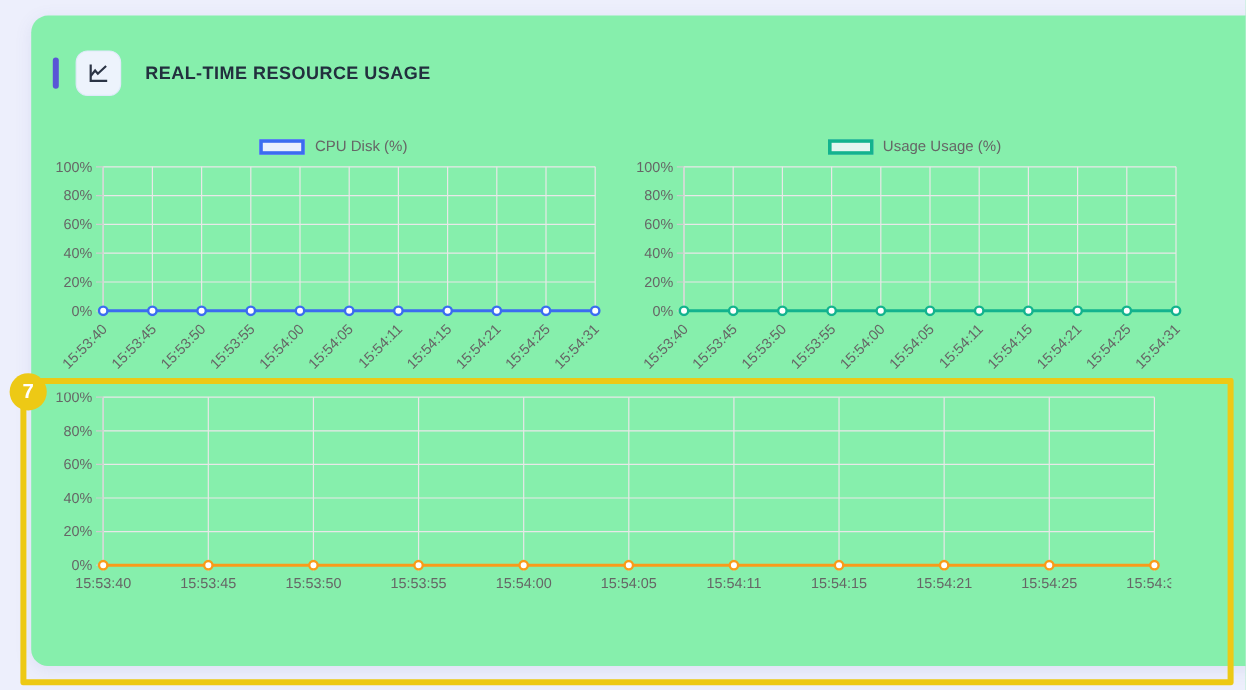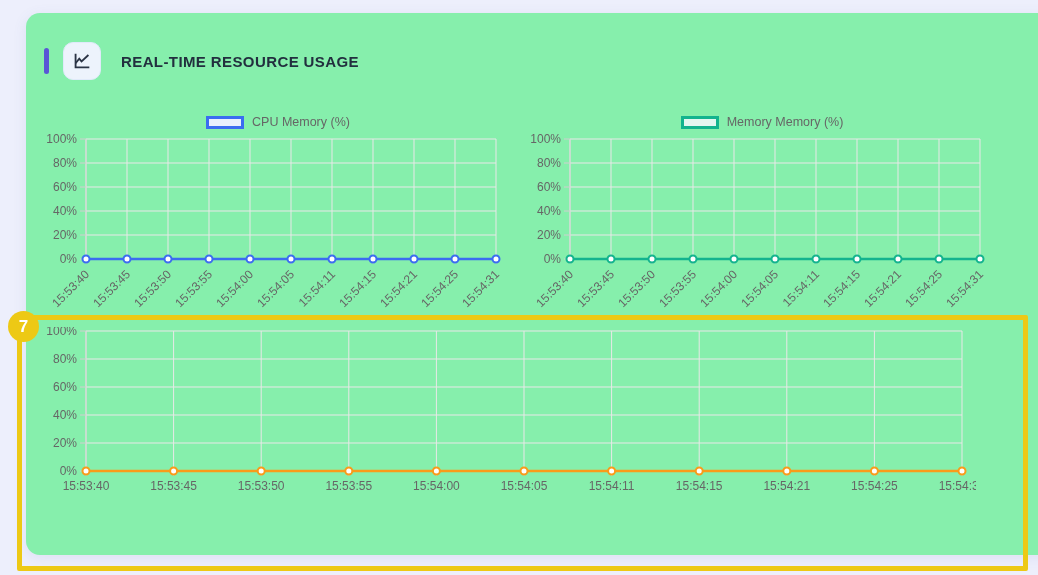--- a/index.html
+++ b/index.html
@@ -49,21 +49,21 @@
           <path d="M5 4 L5 19 L20 19" stroke="#2b3445" stroke-width="2"></path>
           <path d="M5 14.5 L9 9.5 L11.5 12.5 L19 5.5" stroke="#2b3445" stroke-width="2"></path>
         </svg>
       </span>
       <h1 class="page-title">REAL-TIME RESOURCE USAGE</h1>
     </div>
 
     <div class="chart-box" style="left:20px; top:92px; width:464px; height:210px;">
       <div class="legend">
         <span class="swatch" style="border-color: rgb(59, 108, 240); background: rgb(233, 239, 253);"></span>
-        <span class="legend-label">CPU Memory (%)</span>
+        <span class="legend-label">CPU Disk (%)</span>
       </div>
       <svg class="plot" width="464" height="184">
           <line x1="40" y1="6" x2="40" y2="126" stroke="#e8e8e8" stroke-width="1"></line>
           <line x1="81" y1="6" x2="81" y2="126" stroke="#e8e8e8" stroke-width="1"></line>
           <line x1="122" y1="6" x2="122" y2="126" stroke="#e8e8e8" stroke-width="1"></line>
           <line x1="163" y1="6" x2="163" y2="126" stroke="#e8e8e8" stroke-width="1"></line>
           <line x1="204" y1="6" x2="204" y2="126" stroke="#e8e8e8" stroke-width="1"></line>
           <line x1="245" y1="6" x2="245" y2="126" stroke="#e8e8e8" stroke-width="1"></line>
           <line x1="286" y1="6" x2="286" y2="126" stroke="#e8e8e8" stroke-width="1"></line>
           <line x1="327" y1="6" x2="327" y2="126" stroke="#e8e8e8" stroke-width="1"></line>
@@ -123,21 +123,21 @@
           <circle cx="327" cy="126" r="3.5" fill="#ffffff" stroke="#3b6cf0" stroke-width="2"></circle>
           <circle cx="368" cy="126" r="3.5" fill="#ffffff" stroke="#3b6cf0" stroke-width="2"></circle>
           <circle cx="409" cy="126" r="3.5" fill="#ffffff" stroke="#3b6cf0" stroke-width="2"></circle>
           <circle cx="450" cy="126" r="3.5" fill="#ffffff" stroke="#3b6cf0" stroke-width="2"></circle>
         </svg>
     </div>
 
     <div class="chart-box" style="left:504px; top:92px; width:464px; height:210px;">
       <div class="legend">
         <span class="swatch" style="border-color: rgb(19, 179, 142); background: rgb(228, 246, 240);"></span>
-        <span class="legend-label">Memory Memory (%)</span>
+        <span class="legend-label">Usage Usage (%)</span>
       </div>
       <svg class="plot" width="464" height="184">
           <line x1="40" y1="6" x2="40" y2="126" stroke="#e8e8e8" stroke-width="1"></line>
           <line x1="81" y1="6" x2="81" y2="126" stroke="#e8e8e8" stroke-width="1"></line>
           <line x1="122" y1="6" x2="122" y2="126" stroke="#e8e8e8" stroke-width="1"></line>
           <line x1="163" y1="6" x2="163" y2="126" stroke="#e8e8e8" stroke-width="1"></line>
           <line x1="204" y1="6" x2="204" y2="126" stroke="#e8e8e8" stroke-width="1"></line>
           <line x1="245" y1="6" x2="245" y2="126" stroke="#e8e8e8" stroke-width="1"></line>
           <line x1="286" y1="6" x2="286" y2="126" stroke="#e8e8e8" stroke-width="1"></line>
           <line x1="327" y1="6" x2="327" y2="126" stroke="#e8e8e8" stroke-width="1"></line>

